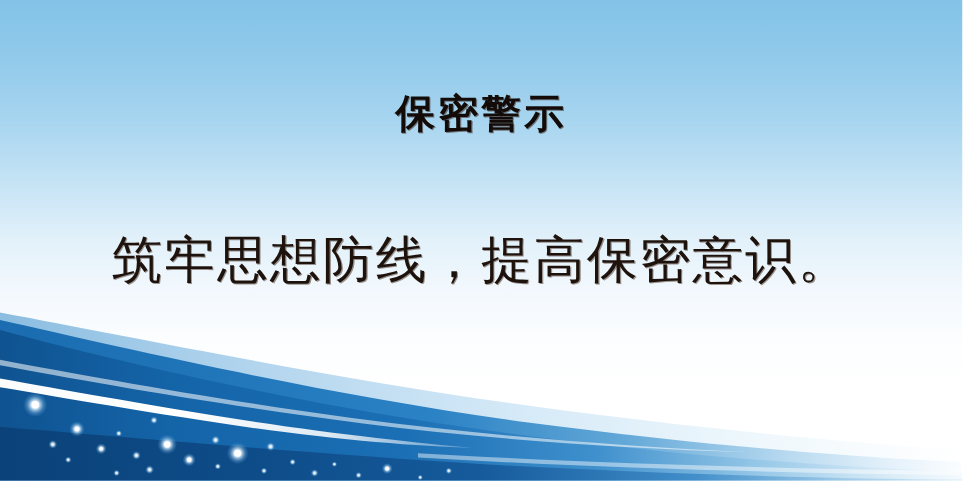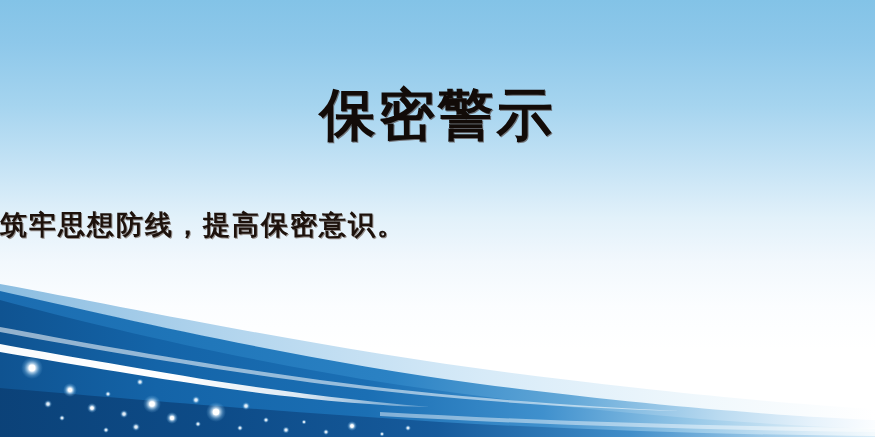--- a/index.html
+++ b/index.html
@@ -43,36 +43,36 @@
     top: 0;
     width: 875px;
     height: 437px;
   }
   #title {
     position: absolute;
     left: 0;
     top: 84px;
     width: 875px;
     text-align: center;
-    font-size: 56px;
+    font-size: 36px;
     font-weight: bold;
     letter-spacing: 3px;
     color: #120b08;
     line-height: 1.1;
     text-shadow: 1px 1px 0 rgba(60,35,25,0.55);
     white-space: nowrap;
   }
   #subtitle {
     position: absolute;
     left: 0;
     top: 209px;
     width: 875px;
-    text-align: left;
-    font-size: 27px;
-    font-weight: bold;
+    text-align: center;
+    font-size: 46px;
+    font-weight: normal;
     letter-spacing: 2px;
     color: #1d120c;
     line-height: 1.2;
     text-shadow: 1px 1px 0 rgba(70,45,32,0.5);
     white-space: nowrap;
   }
 </style>
 </head>
 <body>
 

